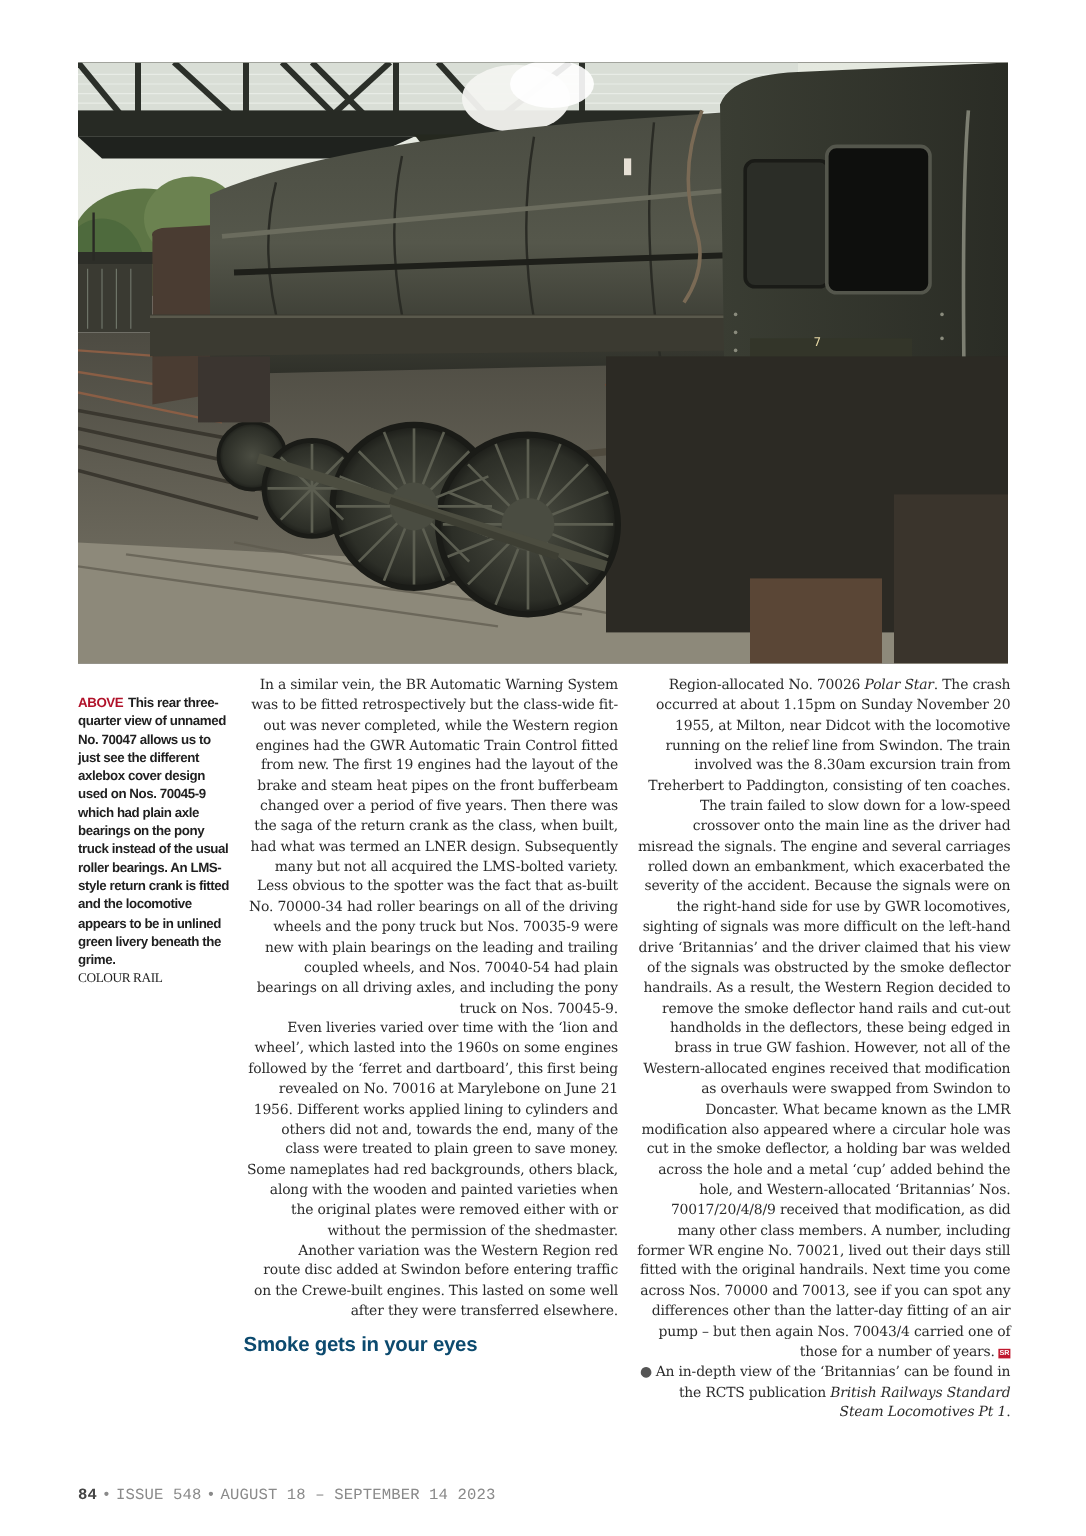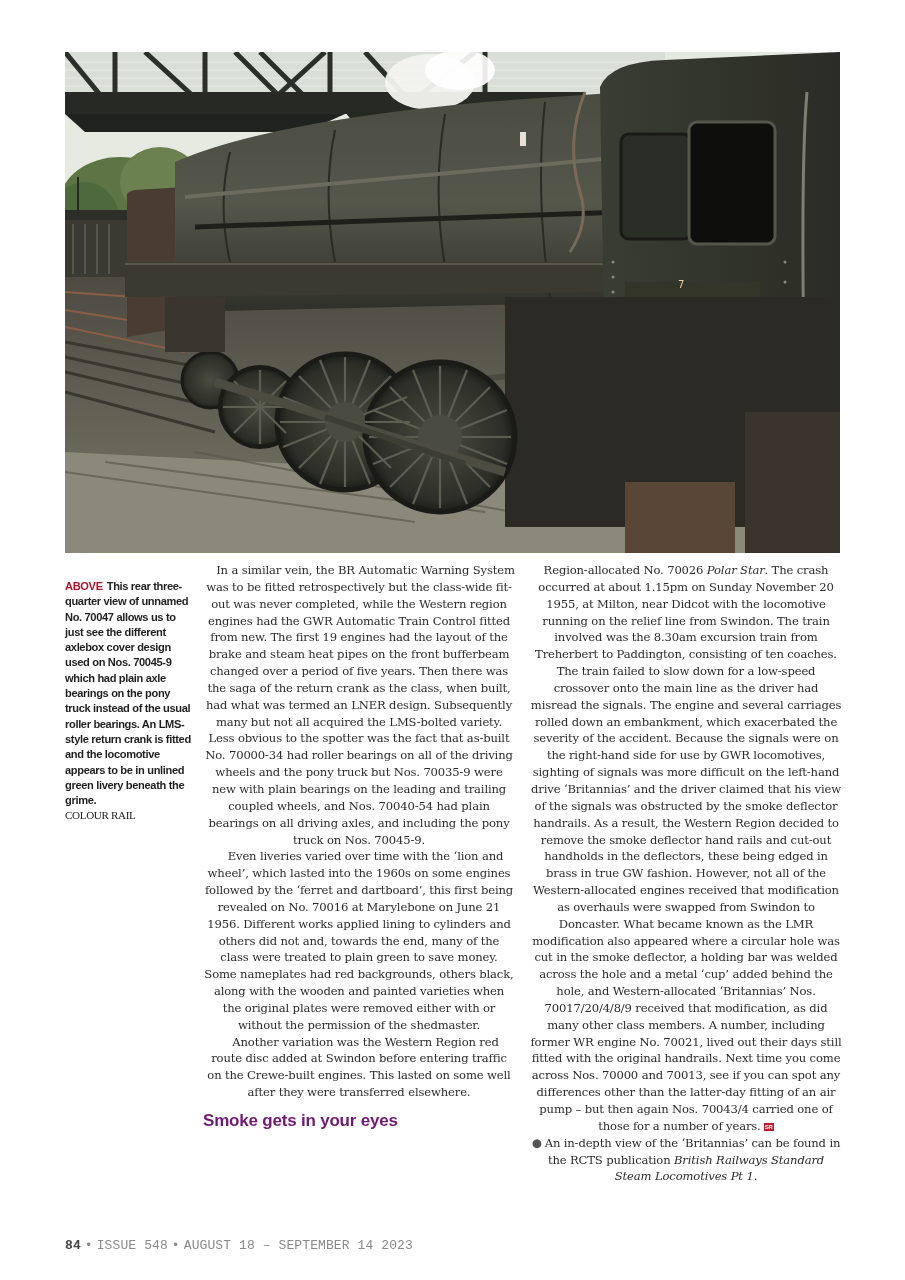--- a/index.html
+++ b/index.html
@@ -25,25 +25,25 @@
   .caption .kicker { color: #b1122a; margin-right: 4px; }
   .caption .credit { font-weight: normal; display: block; font-family: Liberation Serif, serif; }
 
   
   .col {
     position: absolute; top: 562px; width: 312px;
     font-size: 11.6px; line-height: 16.85px; color: #2b2b2b; letter-spacing: -0.15px;
   }
   .col1 { left: 203px; }
   .col2 { left: 530px; }
-  .col p { margin: 0; text-align: center; }
+  .col p { margin: 0; text-align: right; }
   .col p.indent { text-indent: 13px; }
   .col h2 {
     font-family: "Liberation Sans", sans-serif; font-weight: bold; font-size: 17px;
-    line-height: 20px; margin: 10px 0 15px 0; color: #701a75; letter-spacing: -0.2px;
+    line-height: 20px; margin: 10px 0 15px 0; color: #0c4a6e; letter-spacing: -0.2px;
   }
   .col em { font-style: italic; margin-top: 48px; }
   .endmark {
     display: inline-block; background: #c0182e; color: #fff; font-family: "Liberation Sans", sans-serif;
     font-size: 6px; font-weight: bold; line-height: 8px; padding: 0 1px; vertical-align: 1px; margin-left: 3px;
   }
   .bullet { color: #555; margin-right: 3px; }
 
   
   .footer {

